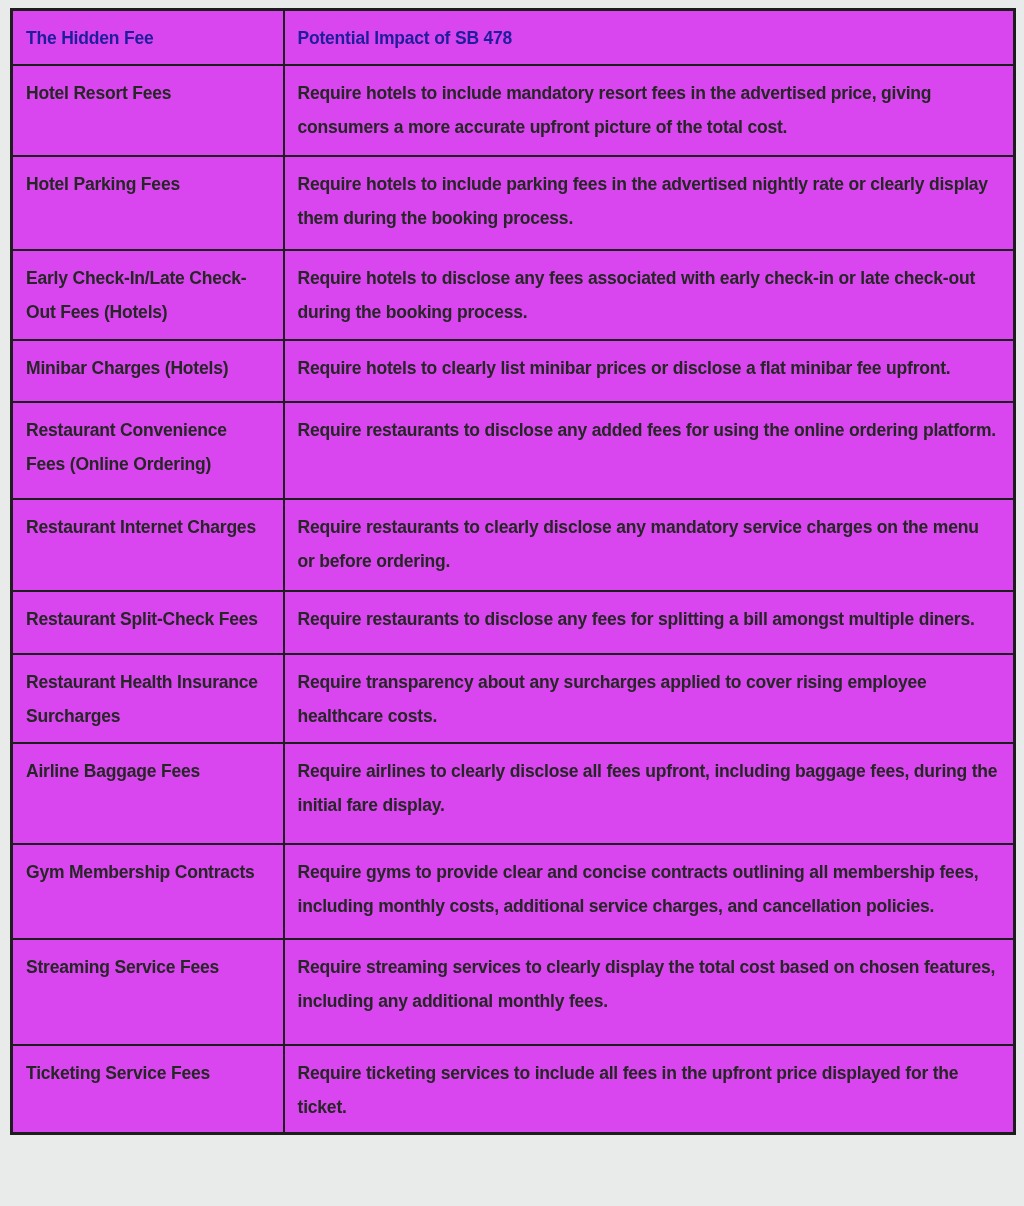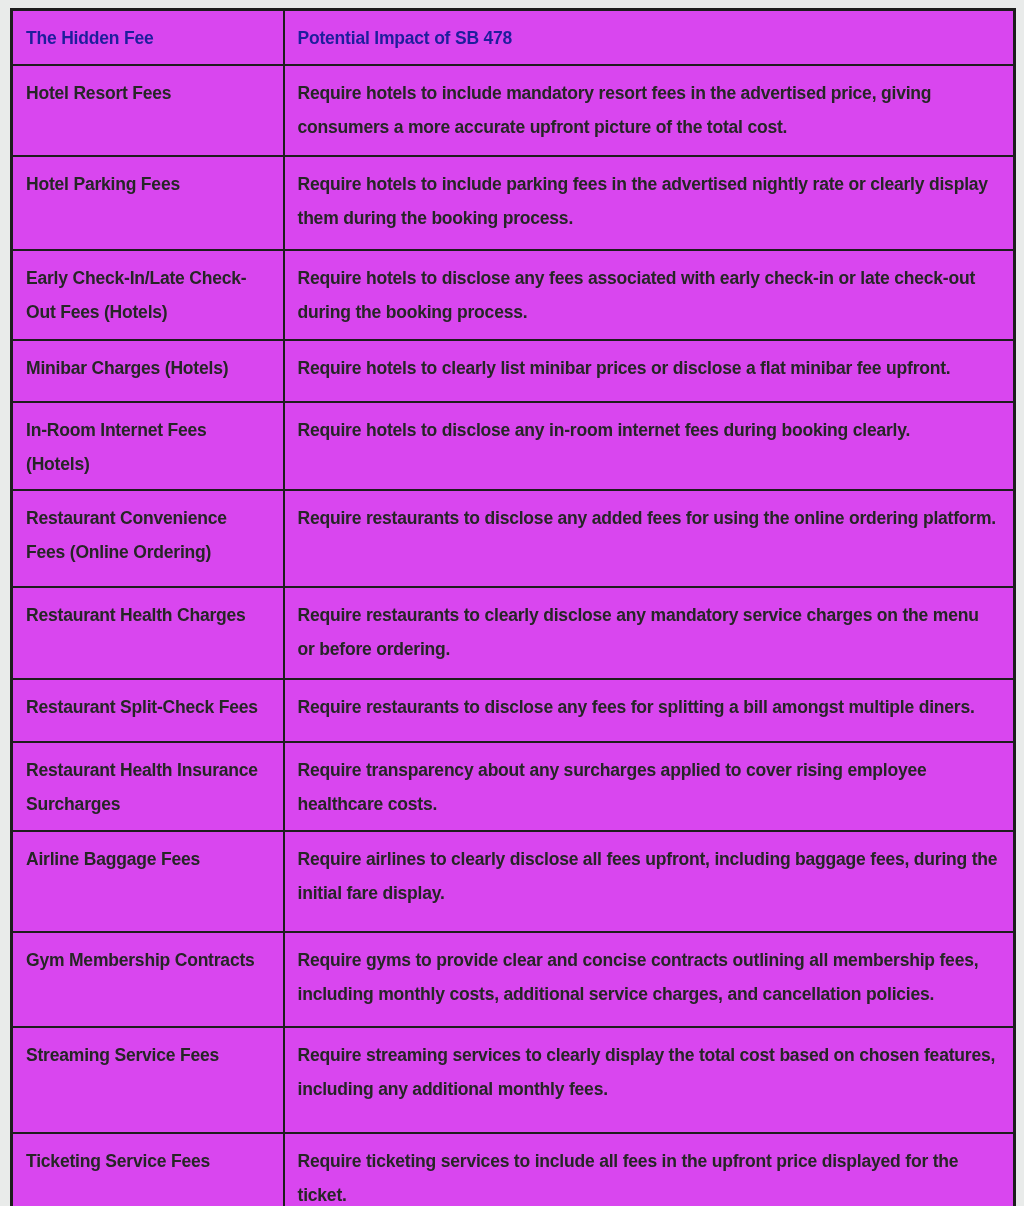--- a/index.html
+++ b/index.html
@@ -67,30 +67,26 @@
         <td>Require hotels to include parking fees in the advertised nightly rate or clearly display them during the booking process.</td>
       </tr>
       <tr style="height:90px">
         <td>Early Check-In/Late Check-Out Fees (Hotels)</td>
         <td>Require hotels to disclose any fees associated with early check-in or late check-out during the booking process.</td>
       </tr>
       <tr style="height:62px">
         <td>Minibar Charges (Hotels)</td>
         <td>Require hotels to clearly list minibar prices or disclose a flat minibar fee upfront.</td>
       </tr>
-      <tr style="height:86px">
-        <td>In-Room Internet Fees (Hotels)</td>
-        <td>Require hotels to disclose any in-room internet fees during booking clearly.</td>
-      </tr>
       <tr style="height:97px">
         <td>Restaurant Convenience Fees (Online Ordering)</td>
         <td>Require restaurants to disclose any added fees for using the online ordering platform.</td>
       </tr>
       <tr style="height:92px">
-        <td>Restaurant Health Charges</td>
+        <td>Restaurant Internet Charges</td>
         <td>Require restaurants to clearly disclose any mandatory service charges on the menu or before ordering.</td>
       </tr>
       <tr style="height:63px">
         <td>Restaurant Split-Check Fees</td>
         <td>Require restaurants to disclose any fees for splitting a bill amongst multiple diners.</td>
       </tr>
       <tr style="height:89px">
         <td>Restaurant Health Insurance Surcharges</td>
         <td>Require transparency about any surcharges applied to cover rising employee healthcare costs.</td>
       </tr>

